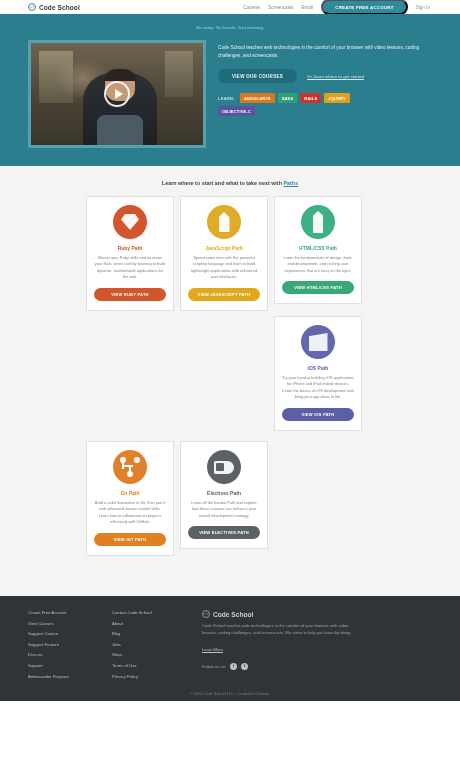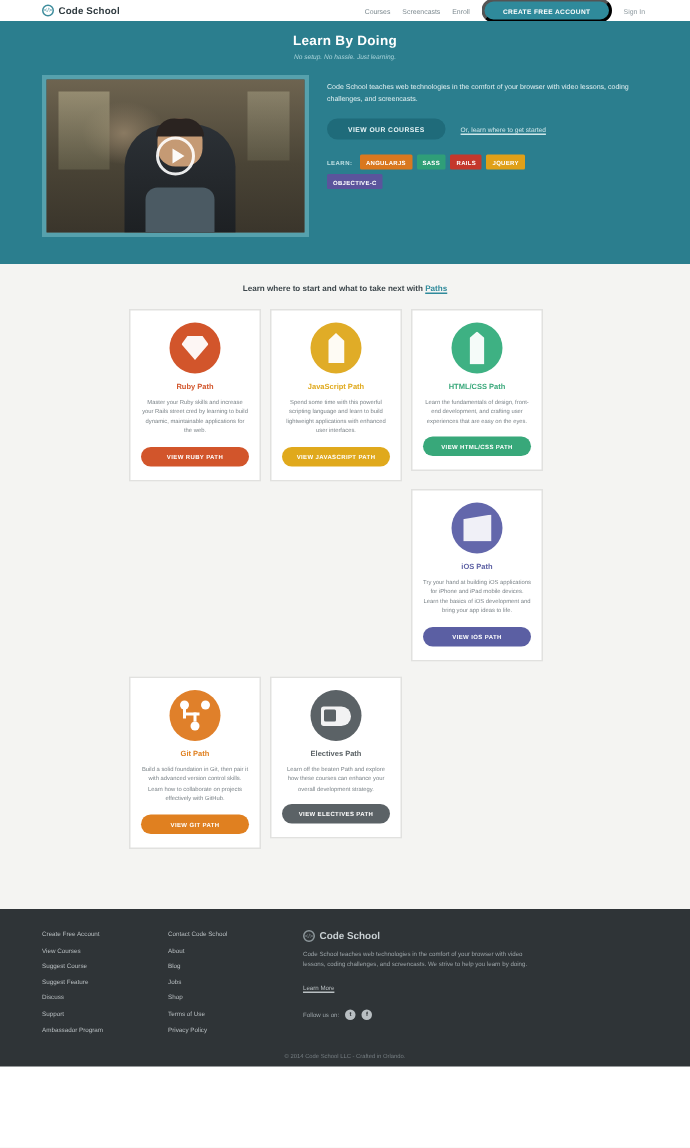--- a/index.html
+++ b/index.html
@@ -312,21 +312,20 @@
   <div class="nav-right">
     <span class="nav-link">Courses</span>
     <span class="nav-link">Screencasts</span>
     <span class="nav-link">Enroll</span>
     <button class="nav-cta">CREATE FREE ACCOUNT</button>
     <span class="nav-signin">Sign In</span>
   </div>
 </div>
 
 <div class="hero">
-  <div class="hero-title">Learn By Doing</div>
   <div class="hero-sub">No setup. No hassle. Just learning.</div>
 
   <div class="hero-body">
     <div class="video">
       <div class="bg"></div>
       <div class="win"></div>
       <div class="win2"></div>
       <div class="person"></div>
       <div class="shirt"></div>
       <div class="head"></div>

